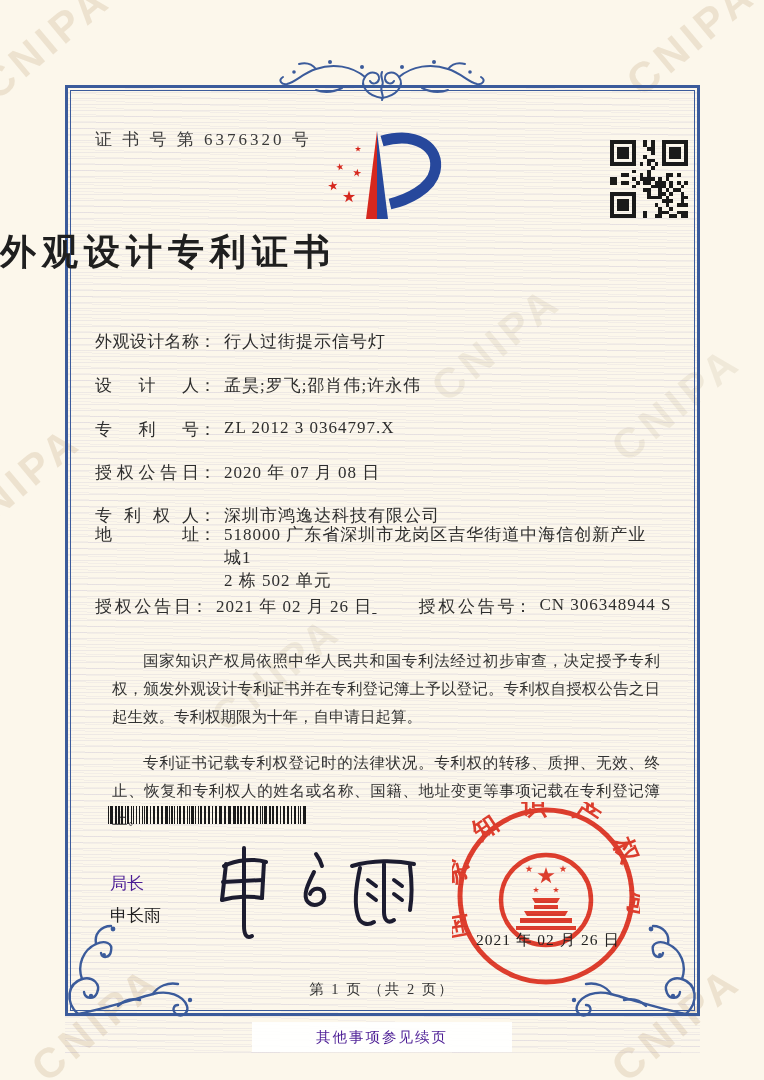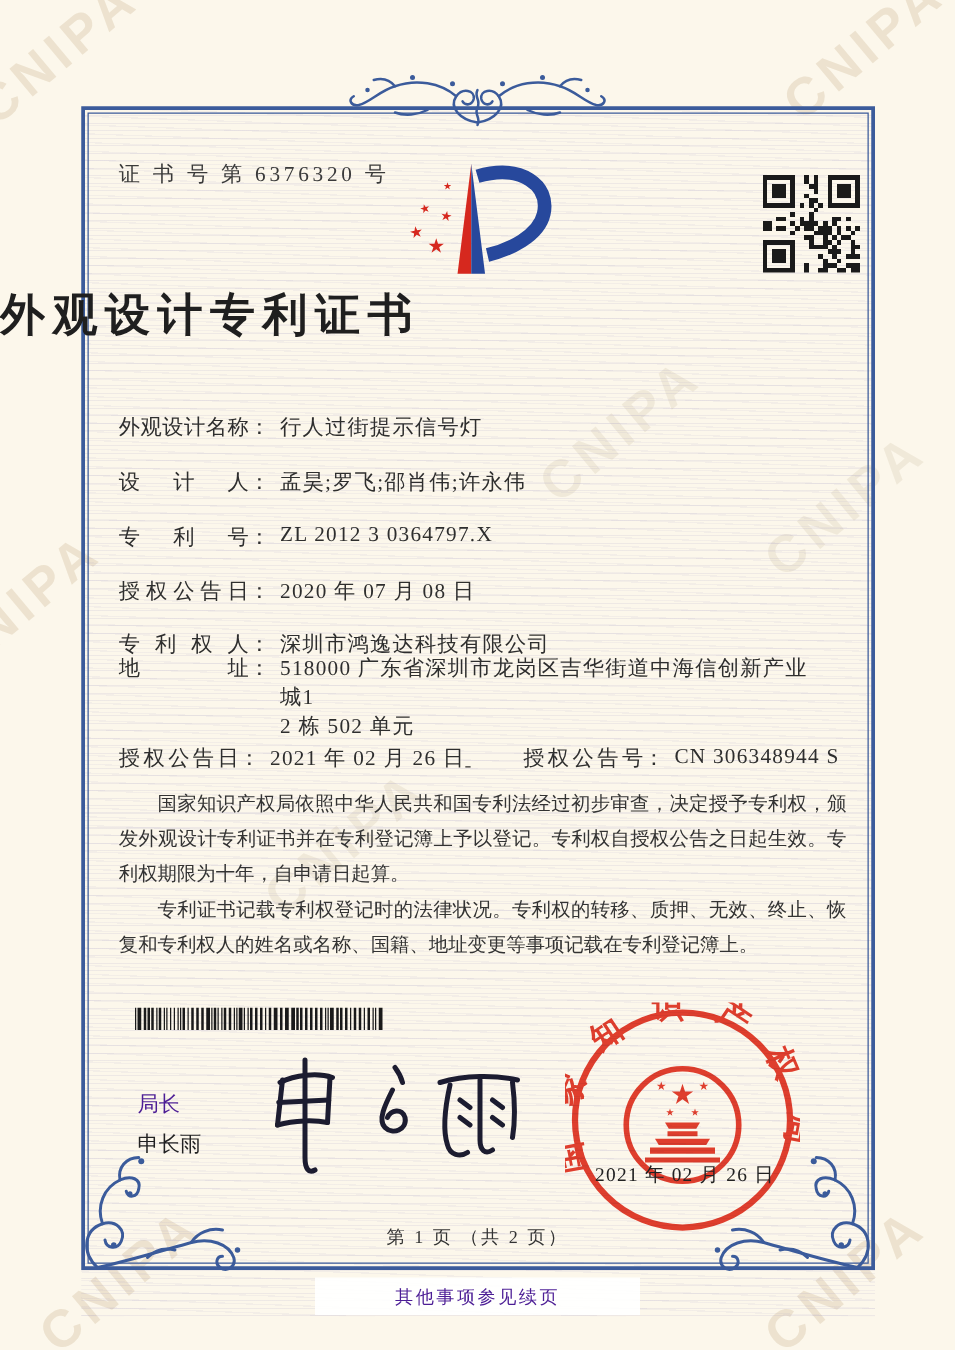--- a/index.html
+++ b/index.html
@@ -53,21 +53,21 @@
   .fcolon{display:inline-block;vertical-align:top;}
   .fvalue{display:inline-block;margin-left:8px;vertical-align:top;letter-spacing:1px;}
   .addr-lines{display:inline-block;margin-left:8px;vertical-align:top;letter-spacing:1px;white-space:normal;width:430px;}
   #grant-row .pair{display:inline-block;}
   #grant-row .pair.right{margin-left:42px;}
   #grant-row .glabel{display:inline-block;width:96px;text-align:justify;text-align-last:justify;}
   #paragraphs{
     left:95px;top:630px;width:582px;font-size:15.5px;line-height:1.82;
     color:#333;text-align:justify;z-index:3;
   }
-  #paragraphs p{margin:0;text-indent:2em;}
+  #paragraphs p{margin:17px;text-indent:2em;}
   #barcode{left:108px;top:806px;width:200px;height:18px;}
   #commissioner-title{left:110px;top:872px;font-size:17px;font-family:"Liberation Sans","DejaVu Sans",sans-serif;color:#4c1d95;}
   #commissioner-name{left:110px;top:904px;font-size:17px;font-family:"Liberation Sans","DejaVu Sans",sans-serif;color:#222;}
   #signature{left:196px;top:838px;width:230px;height:105px;z-index:4;}
   #seal{left:452px;top:802px;width:188px;height:188px;z-index:5;opacity:0.92;mix-blend-mode:multiply;}
   #seal-date{left:458px;top:930px;width:180px;font-size:15.5px;letter-spacing:1px;color:#222;z-index:6;text-align:center;white-space:nowrap;}
   #page-info{left:0;top:980px;width:764px;text-align:center;font-size:14.5px;letter-spacing:2px;color:#333;z-index:3;}
   #note-band{
     left:252px;top:1022px;width:260px;height:30px;background:rgba(255,255,255,0.92);z-index:3;
     display:flex;align-items:center;justify-content:center;

